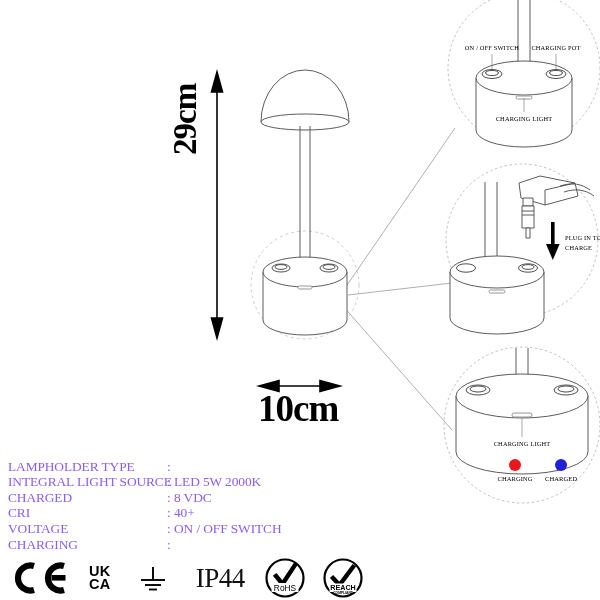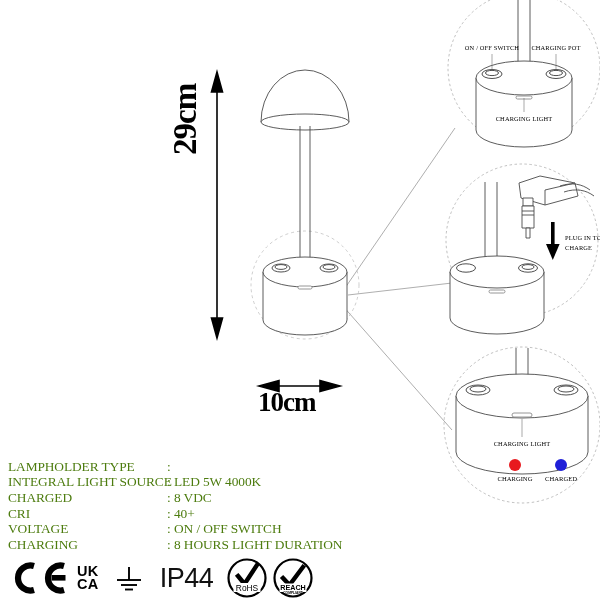--- a/index.html
+++ b/index.html
@@ -20,60 +20,60 @@
 
   
   #spec-table {
     position: absolute;
     left: 8px;
     top: 459px;
     width: 400px;
   }
   .spec-row {
     display: flex;
-    align-items: center;
+    align-items: flex-end;
     height: 15.6px;
     font-family: "Liberation Serif", serif;
     font-size: 13.4px;
-    color: #4d7c0f;
+    color: #8b5cf6;
     letter-spacing: -0.1px;
     white-space: nowrap;
   }
   .spec-label { width: 159px; flex: none; }
   .spec-colon { width: 7px; flex: none; }
   .spec-value { flex: 1; }
 
   
   #cert-row {
     position: absolute;
     left: 8px;
     top: 556px;
     height: 44px;
     display: flex;
     align-items: center;
-    gap: 4px;
+    gap: 16px;
   }
   .cert-item { display: flex; align-items: center; }
 
   .ukca {
     font-family: "Liberation Sans", sans-serif;
     font-weight: bold;
     font-size: 14.5px;
     line-height: 13.5px;
     letter-spacing: 0.4px;
     color: #000;
     margin-left: 3px;
   }
   .ip44 {
-    font-family: Liberation Sans, sans-serif;
+    font-family: Liberation Serif, serif;
     font-size: 27px;
     letter-spacing: -0.5px;
     color: #111;
     margin-left: 9px;
-    margin-right: 7px;
+    margin-right: 1px;
   }
 
   
   #dim-v-label {
     position: absolute;
     left: 167px;
     top: 155px;
     font-family: "Liberation Serif", serif;
     font-size: 33px;
     font-weight: bold;
@@ -81,21 +81,21 @@
     transform: rotate(-90deg);
     transform-origin: left top;
     white-space: nowrap;
     letter-spacing: -1px;
   }
   #dim-h-label {
     position: absolute;
     left: 258px;
     top: 387px;
     font-family: "Liberation Serif", serif;
-    font-size: 27px;
+    font-size: 37px;
     font-weight: bold;
     color: #000;
     white-space: nowrap;
     letter-spacing: -1px;
   }
 
   
   .callout-text {
     font-family: "Liberation Serif", serif;
     font-size: 6.4px;
@@ -251,41 +251,40 @@
   <div id="dim-h-label">10cm</div>
 
   <div id="spec-table">
     <div class="spec-row">
       <span class="spec-label">LAMPHOLDER TYPE</span>
       <span class="spec-colon">:</span>
     </div>
     <div class="spec-row">
       <span class="spec-label">INTEGRAL LIGHT SOURCE</span>
       <span class="spec-colon">:</span>
-      <span class="spec-value">LED 5W 4000K</span>
+      <span class="spec-value">LED 5W 2000K</span>
     </div>
     <div class="spec-row">
       <span class="spec-label">CHARGED</span>
       <span class="spec-colon">:</span>
       <span class="spec-value">8 VDC</span>
     </div>
     <div class="spec-row">
       <span class="spec-label">CRI</span>
       <span class="spec-colon">:</span>
       <span class="spec-value">40+</span>
     </div>
     <div class="spec-row">
       <span class="spec-label">VOLTAGE</span>
       <span class="spec-colon">:</span>
       <span class="spec-value">ON / OFF SWITCH</span>
     </div>
     <div class="spec-row">
       <span class="spec-label">CHARGING</span>
       <span class="spec-colon">:</span>
-      <span class="spec-value">8 HOURS LIGHT DURATION</span>
     </div>
   </div>
 
   <div id="cert-row">
 
     <div class="cert-item">
       <svg width="62" height="36" viewBox="0 0 62 36">
         <path d="M 26 6 A 12.5 12.5 0 1 0 26 30" fill="none" stroke="#000" stroke-width="6.2"></path>
         <path d="M 56 6 A 12.5 12.5 0 1 0 56 30" fill="none" stroke="#000" stroke-width="6.2"></path>
         <rect x="43.5" y="15" width="14" height="5.6" fill="#000"></rect>

